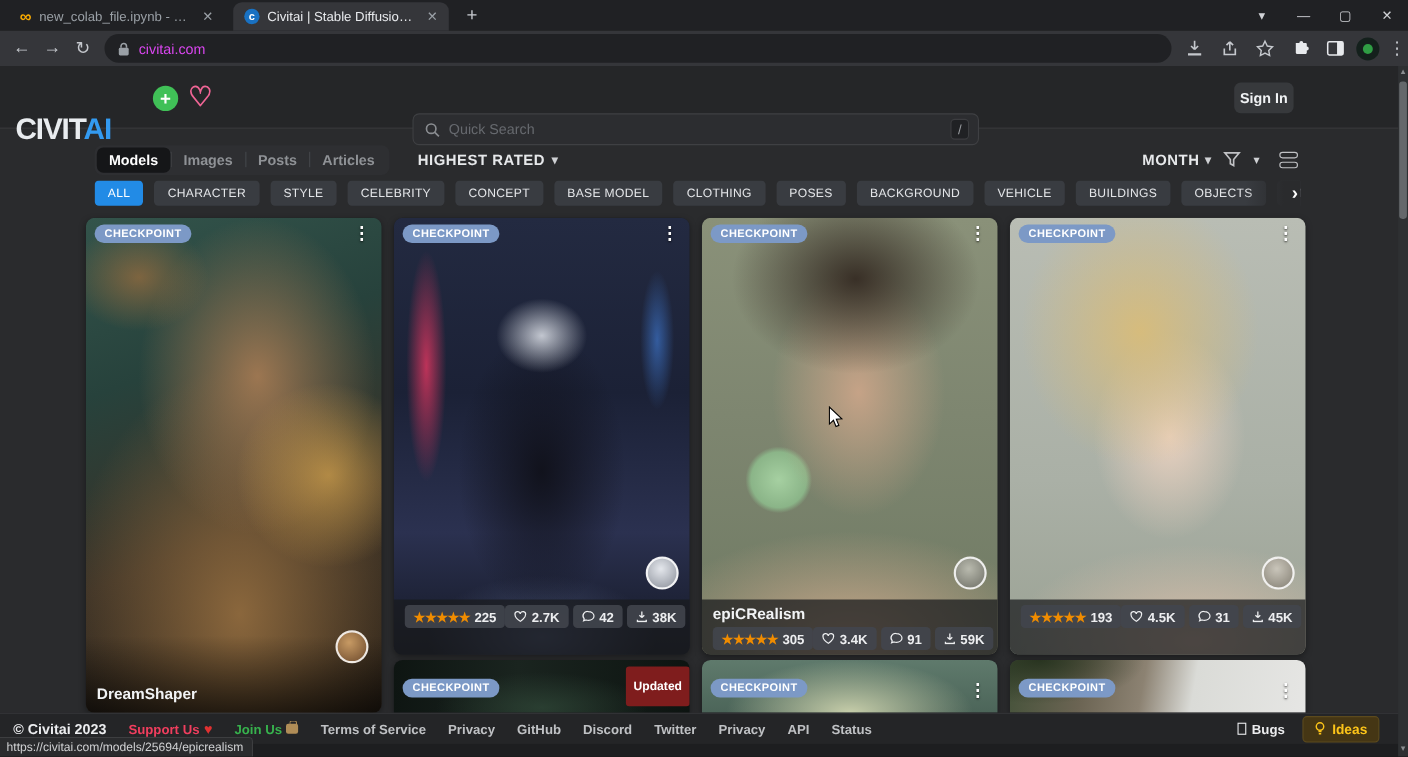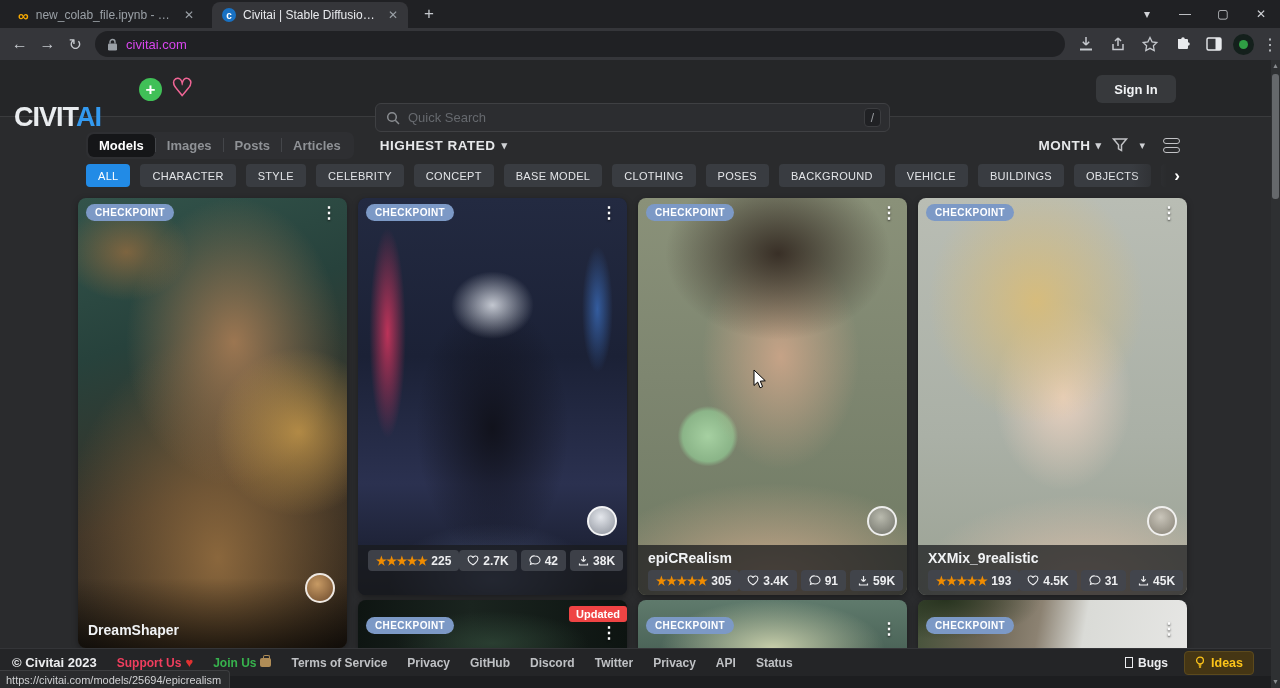--- a/index.html
+++ b/index.html
@@ -30,21 +30,21 @@
   .site-header { position:absolute; top:60px; left:0; width:1280px; height:57px; background:#252628; border-bottom:1px solid #3a3b3d; }
   .logo { position:absolute; left:14px; top:14px; font-size:27px; font-weight:bold; letter-spacing:-1px;margin-top:28px; }
   .logo .c1 { color:#e9ecef; } .logo .c2 { color:#339af0; }
   .plus-btn { position:absolute; left:139px; top:18px; width:23px; height:23px; border-radius:50%; background:#40c057; color:#fff; font-size:17px; font-weight:bold; display:flex; align-items:center; justify-content:center; line-height:1; }
   .heart-btn { position:absolute; left:171px; top:13px; color:#f06595; font-size:25px; font-weight:bold; }
   .searchbox { position:absolute; left:375px; top:74px; width:515px; height:29px; margin-top:-60px; background:#2c2d30; border:1px solid #3f4043; border-radius:6px; display:flex; align-items:center; padding:0 8px 0 10px; top:74px; margin-top:0; }
   .searchbox { top:14px;margin-top:29px; }
   .searchbox input { flex:1; background:transparent; border:none; outline:none; color:#c9cbce; font-size:13px; font-family:"Liberation Sans",sans-serif; margin-left:8px; }
   .searchbox input::placeholder { color:#66696e; }
   .slash-key { width:17px; height:19px; background:#202124; border:1px solid #3c3d40; border-radius:4px; color:#9b9ea2; font-size:12px; display:flex; align-items:center; justify-content:center; }
-  .signin-btn { position:absolute; right:104px; top:15px; width:80px; height:28px; background:#37393c; border-radius:6px; color:#f1f3f5; font-size:13px; font-weight:bold; display:flex; align-items:center; justify-content:center; }
+  .signin-btn { position:absolute; right:104px; top:15px; width:54px; height:28px; background:#37393c; border-radius:6px; color:#f1f3f5; font-size:13px; font-weight:bold; display:flex; align-items:center; justify-content:center; }
 
   
   .navrow { position:absolute; top:131px; left:86px; right:100px; height:28px; display:flex; align-items:center; }
   .seg { display:flex; align-items:center; background:#2e2f32; border-radius:7px; padding:2px; }
   .seg .seg-item { font-size:13px; color:#8f9296; font-weight:bold; padding:4px 11px; position:relative; }
   .seg .seg-item.active { background:#151618; color:#fff; border-radius:6px; }
   .seg .divider { width:1px; height:14px; background:#44464a; }
   .sort-label { margin-left:26px; font-size:13.5px; font-weight:bold; letter-spacing:.5px; color:#e6e8ea; display:flex; align-items:center; gap:6px; }
   .chev { font-size:11px; color:#cfd1d4; }
   .nav-right { margin-left:auto; display:flex; align-items:center; gap:10px; }
@@ -103,21 +103,21 @@
     linear-gradient(180deg, #b9bdb4 0%, #aab0a6 60%, #9ba294 100%); }
   .img-p2 { background:
     radial-gradient(120px 40px at 50% 90%, rgba(46,69,54,.8), rgba(46,69,54,0) 80%),
     linear-gradient(90deg, #0e1512 0%, #1a241f 42%, #0d1411 100%); }
   .img-p3 { background:
     radial-gradient(140px 60px at 50% 100%, rgba(205,211,174,.95), rgba(205,211,174,0) 80%),
     linear-gradient(180deg, #5f7a6c 0%, #4c6559 100%); }
   .img-p4 { background:
     radial-gradient(120px 50px at 10% 0%, rgba(38,50,30,.95), rgba(38,50,30,0) 80%),
     linear-gradient(100deg, #45523a 0%, #6b6453 25%, #8c8272 45%, #dadbd7 62%, #e6e6e4 100%); }
-  .badge-updated { position:absolute; right:0; top:6px; background:#ef4444; color:#fff; font-size:11px; font-weight:bold; padding:2px 7px; border-radius:3px; z-index:4; }
+  .badge-updated { position:absolute; right:0; top:6px; background:#7f1d1d; color:#fff; font-size:11px; font-weight:bold; padding:12px 7px; border-radius:3px; z-index:4; }
 
   
   .site-footer { position:absolute; left:0; top:648px; width:1280px; height:28px; background:#242527; border-top:1px solid #343538; display:flex; align-items:center; padding:0 12px; gap:20px; z-index:6; }
   .f-copy { color:#ecedef; font-size:13px; font-weight:bold; }
   .f-link { color:#bfc1c4; font-size:12px; font-weight:bold; }
   .f-support { color:#f03e5e; font-size:12px; font-weight:bold; display:flex; align-items:center; gap:4px; }
   .f-support b { color:#e03131; font-size:13px; }
   .f-join { color:#37b24d; font-size:12px; font-weight:bold; display:flex; align-items:center; gap:4px; }
   .briefcase { width:11px; height:9px; background:#b08d57; border-radius:2px; position:relative; display:inline-block; }
   .briefcase:before { content:""; position:absolute; top:-3px; left:3px; width:5px; height:3px; border:1px solid #b08d57; border-bottom:none; border-radius:2px 2px 0 0; }
@@ -346,21 +346,20 @@
       </div>
     </div>
   </div>
 
   <div class="card" style="left:918px; top:198px; height:397px;">
     <div class="card-img img-xxmix"></div>
     <span class="badge-checkpoint">CHECKPOINT</span>
     <span class="kebab">⋮</span>
     <span class="card-avatar" style="right:10px; bottom:59px; background:radial-gradient(circle at 45% 35%, #c9c5ba, #847f73);"></span>
     <div class="card-footer">
-      <div class="card-title">XXMix_9realistic</div>
       <div class="stats-row">
         <span class="pill">
             <span class="stars">★★★★★</span>
             <span>193</span>
           </span>
         <span class="pill-group">
           <span class="pill">
               <svg width="12" height="11" viewBox="0 0 12 11">
                 <path d="M6 9.8S1.2 6.9 1.2 3.9A2.4 2.4 0 0 1 6 3a2.4 2.4 0 0 1 4.8.9C10.8 6.9 6 9.8 6 9.8z" stroke="#edeef0" stroke-width="1.1" fill="none"></path>
               </svg>

